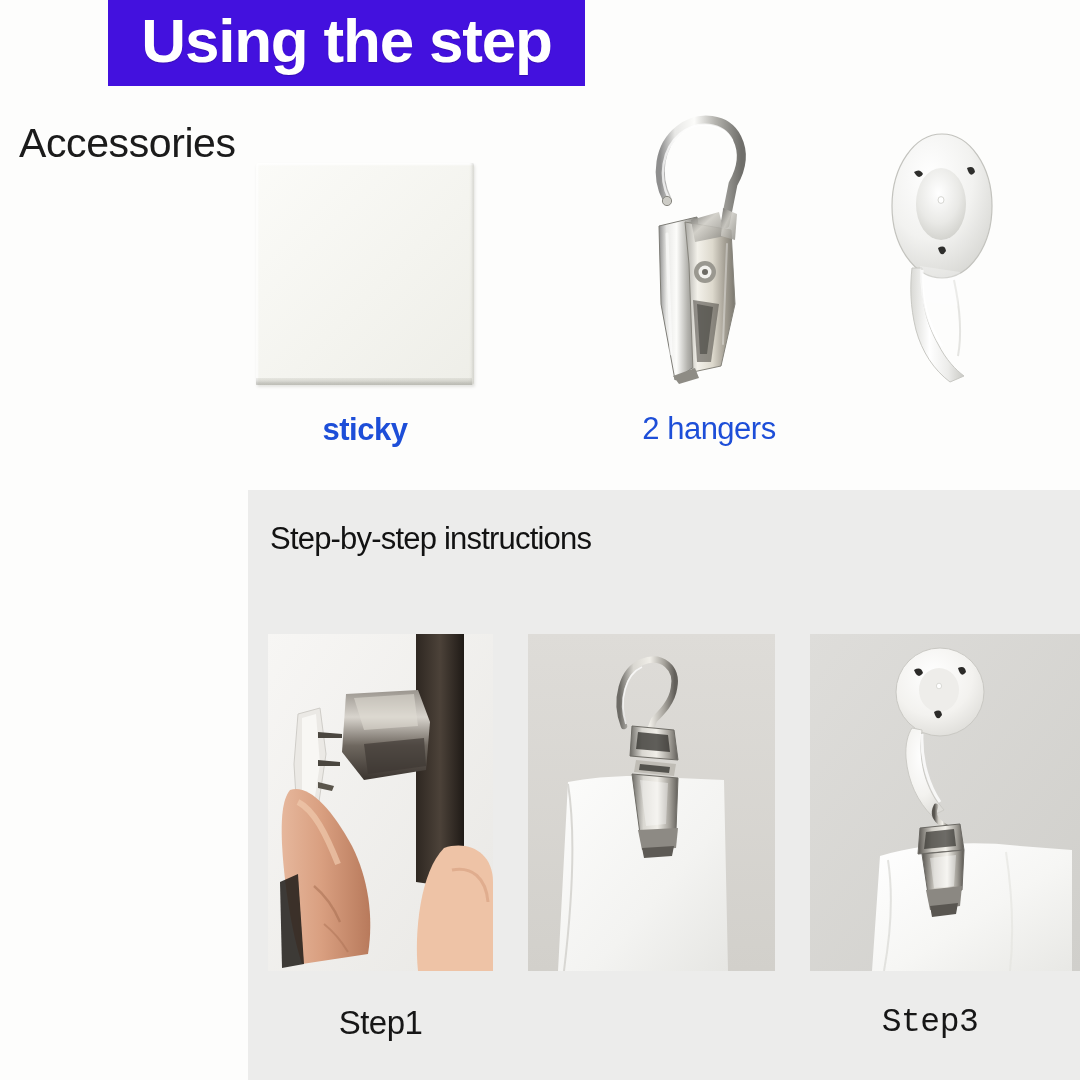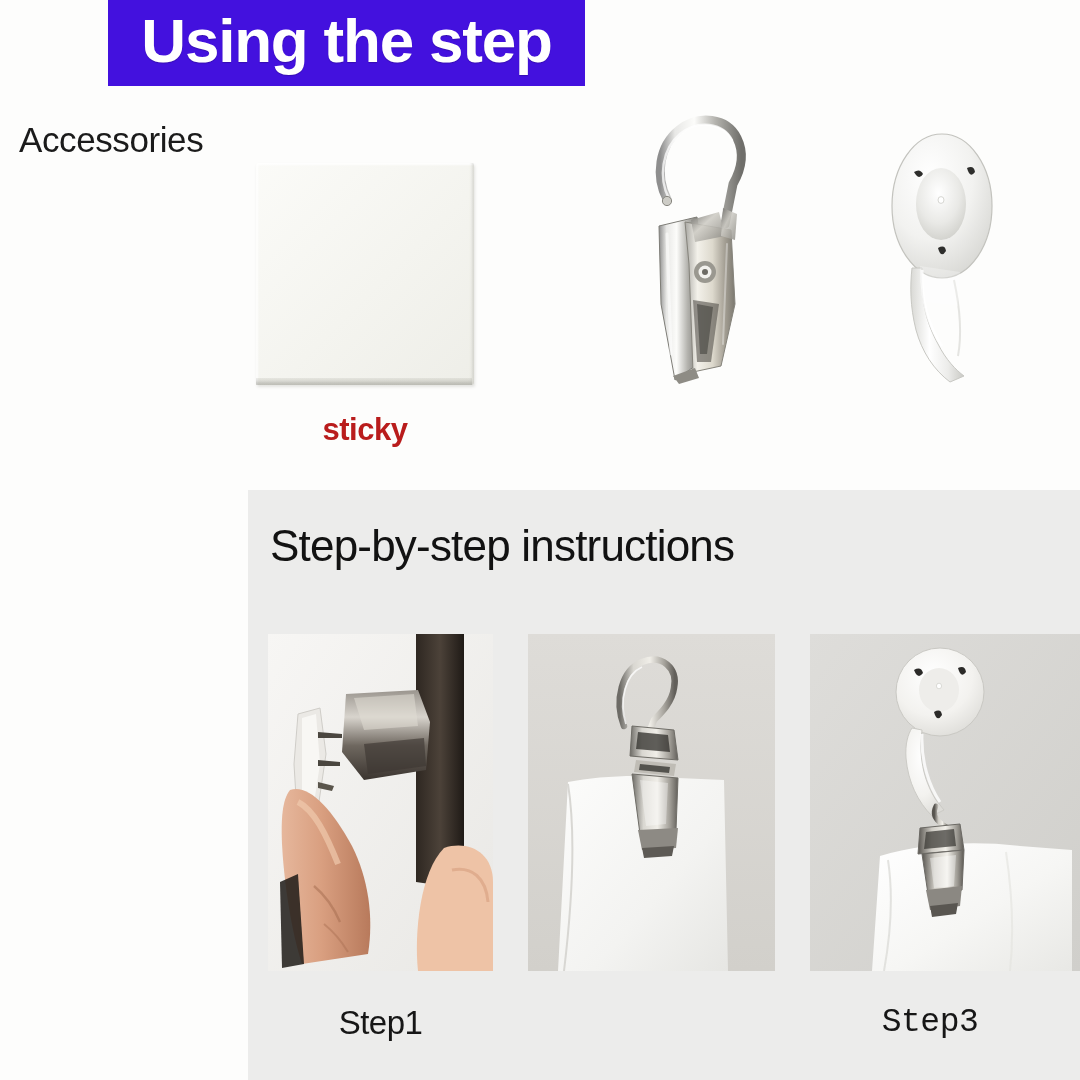--- a/index.html
+++ b/index.html
@@ -43,31 +43,31 @@
     line-height: 1;
     white-space: nowrap;
     text-shadow: 0 1px 1px rgba(0,0,0,0.20);
   }
 
   
   #accessories-label {
     position: absolute;
     left: 19px;
     top: 120px;
-    font-size: 35px;
+    font-size: 41px;
     color: #1b1b1b;
     letter-spacing: -0.4px;
     white-space: nowrap;
   }
 
   
   .item-caption {
     position: absolute;
     font-size: 31px;
-    color: #b91c1c;
+    color: #1d4ed8;
     letter-spacing: -0.5px;
     white-space: nowrap;
     text-align: center;
   }
   #caption-sticky {
     left: 256px;
     top: 412px;
     width: 218px;
     font-weight: bold;
   }
@@ -127,21 +127,21 @@
     left: 248px;
     top: 490px;
     width: 832px;
     height: 590px;
     background: #ececeb;
   }
   #instructions-heading {
     position: absolute;
     left: 270px;
     top: 521px;
-    font-size: 44px;
+    font-size: 31px;
     color: #121212;
     letter-spacing: -0.8px;
     white-space: nowrap;
   }
 
   .step-photo {
     position: absolute;
     top: 634px;
     height: 337px;
     overflow: hidden;
@@ -259,20 +259,21 @@
 
       <path d="M38,138 C36,172 44,196 54,214 C62,230 72,240 80,246
                L66,252 C50,240 38,222 32,200 C26,176 26,156 28,138 Z" fill="url(#hookG)" stroke="#c8c8c3" stroke-width="1"></path>
       <path d="M38,140 C37,172 46,198 58,216" fill="none" stroke="#ffffff" stroke-width="3" opacity="0.8"></path>
       <path d="M70,150 C76,178 78,204 74,226" fill="none" stroke="#d0d0cb" stroke-width="2" opacity="0.55"></path>
       <path d="M36,136 L76,142 L74,176 L40,172 Z" fill="#ffffff" opacity="0.28"></path>
     </svg>
   </div>
 
   <div class="item-caption" id="caption-sticky">sticky</div>
+  <div class="item-caption" id="caption-hangers">2 hangers</div>
 
   <div id="instructions-panel"></div>
   <div id="instructions-heading">Step-by-step instructions</div>
 
   <div class="step-photo" id="step-photo-1">
     <svg viewBox="0 0 225 337" xmlns="http://www.w3.org/2000/svg">
       <defs>
         <linearGradient id="wallA" x1="0" y1="0" x2="1" y2="1">
           <stop offset="0%" stop-color="#f7f6f4"></stop>
           <stop offset="100%" stop-color="#e9e8e5"></stop>

